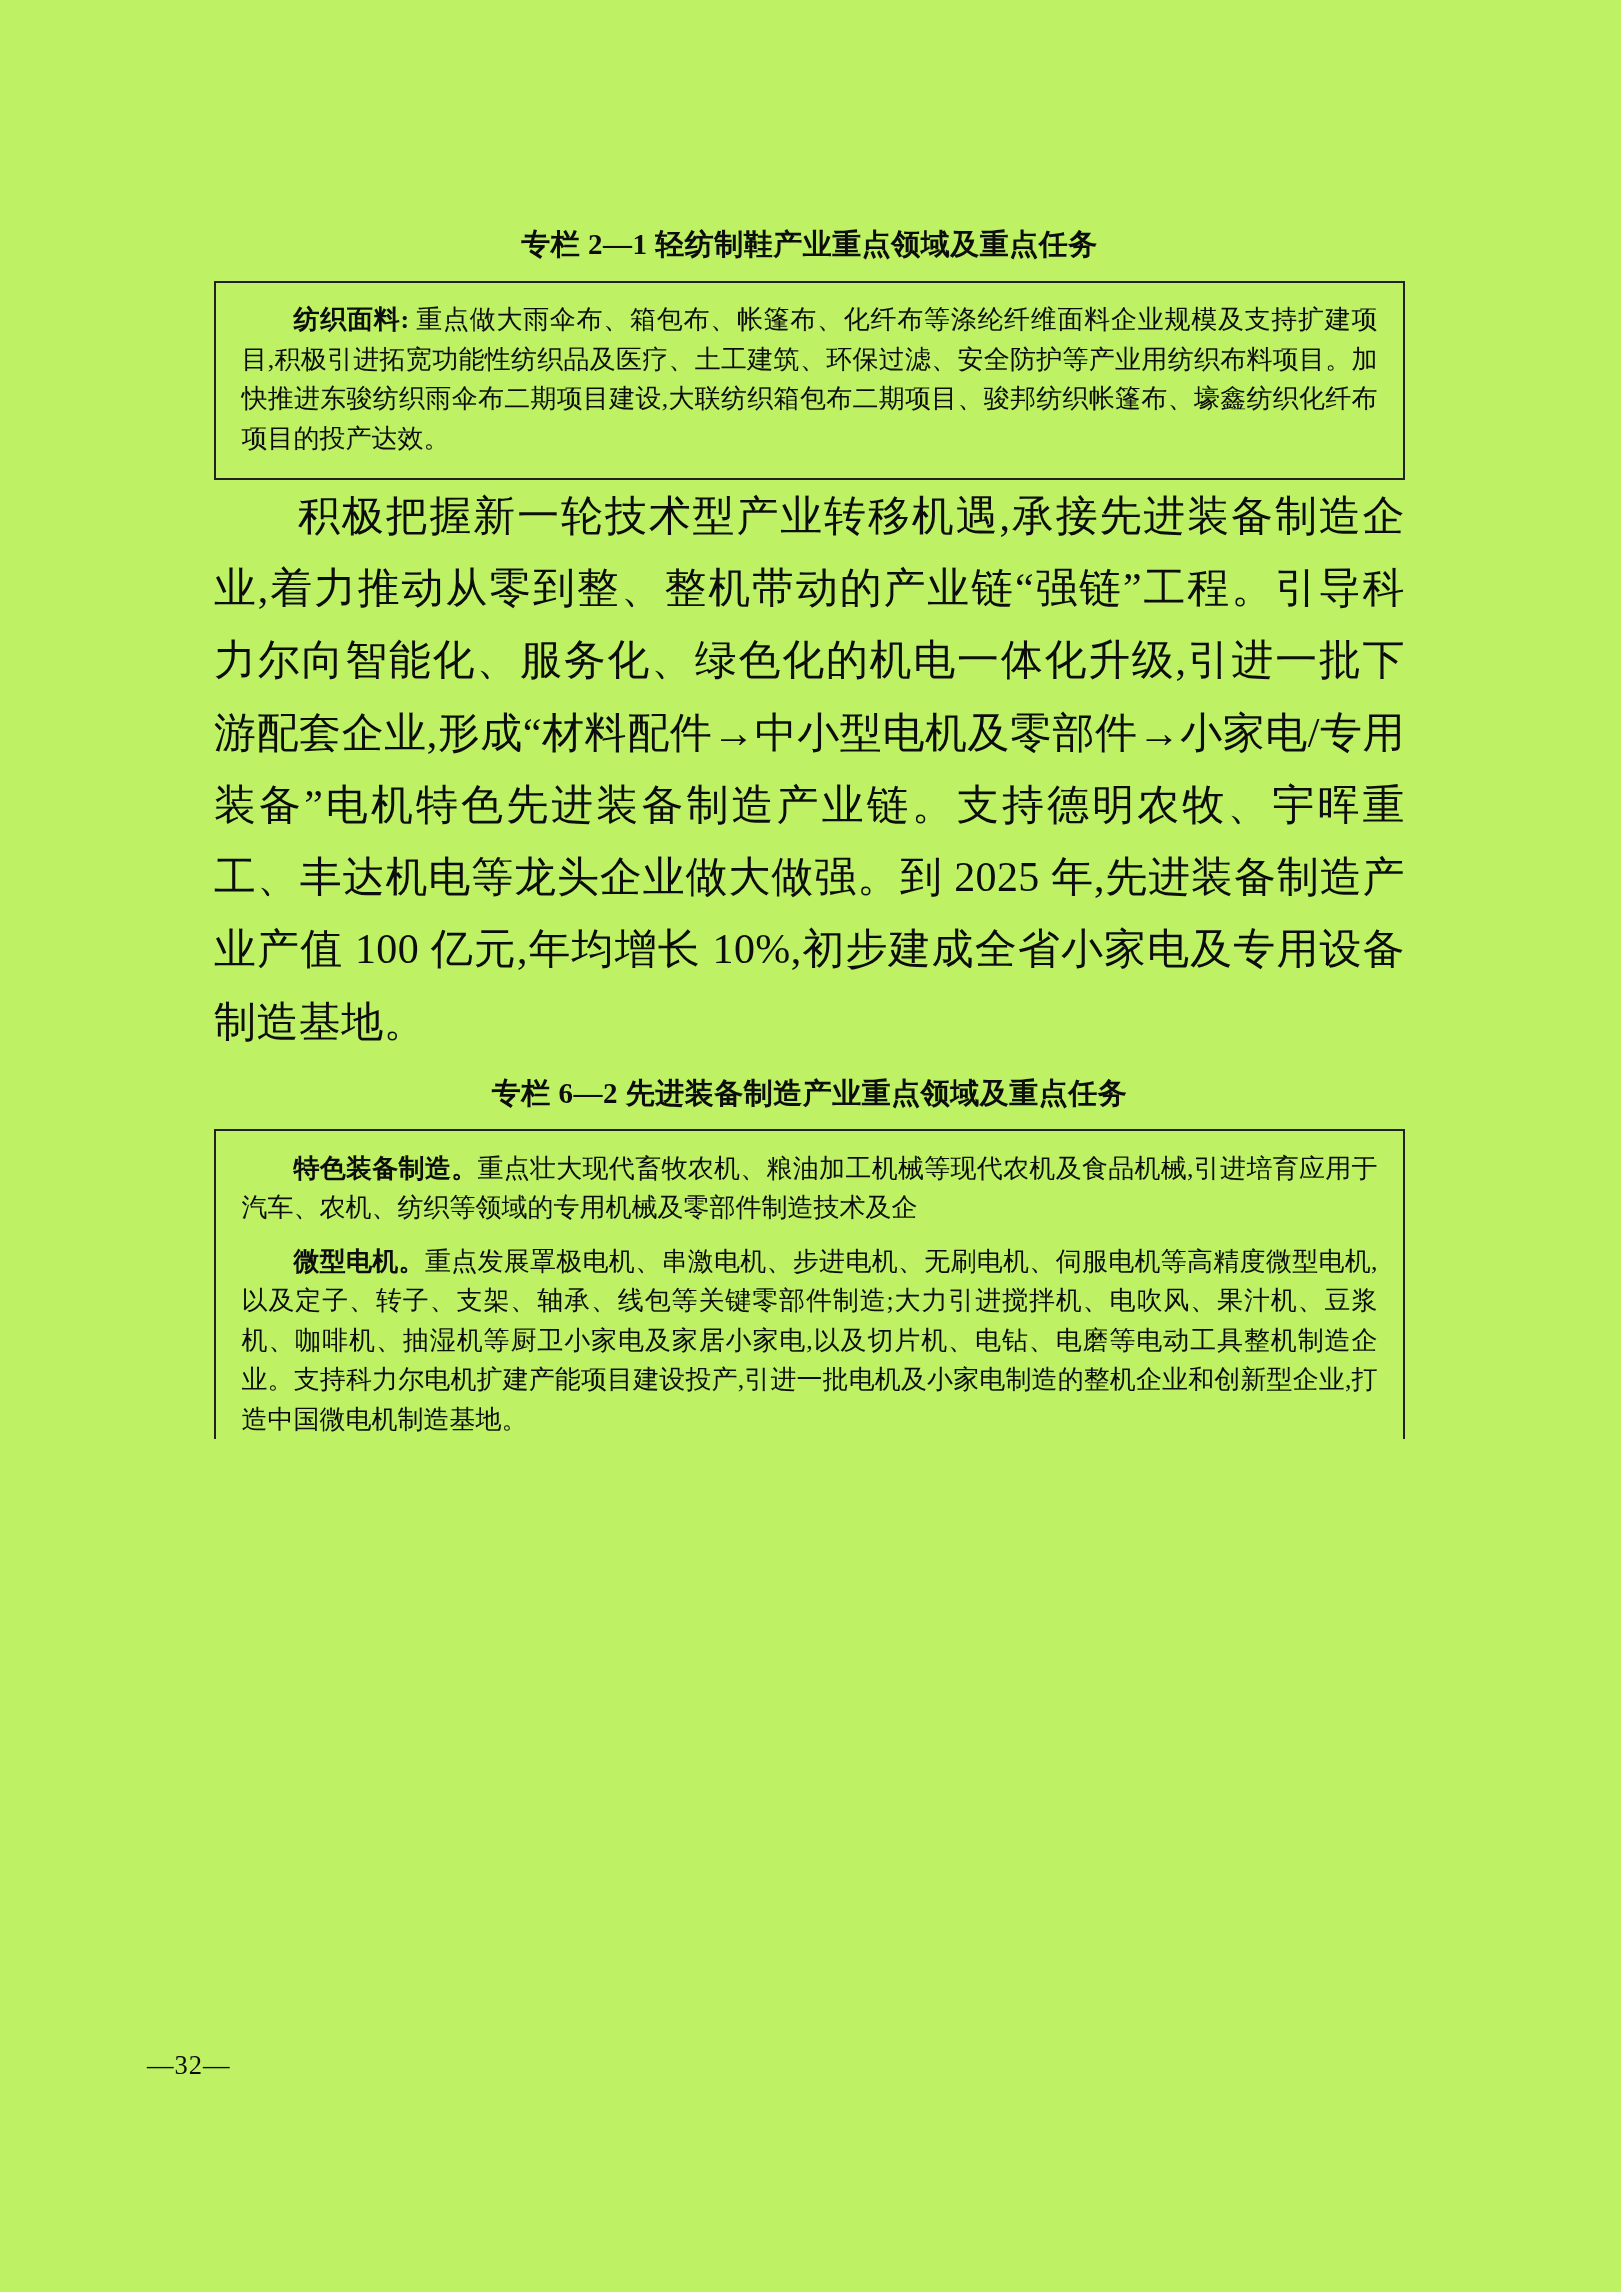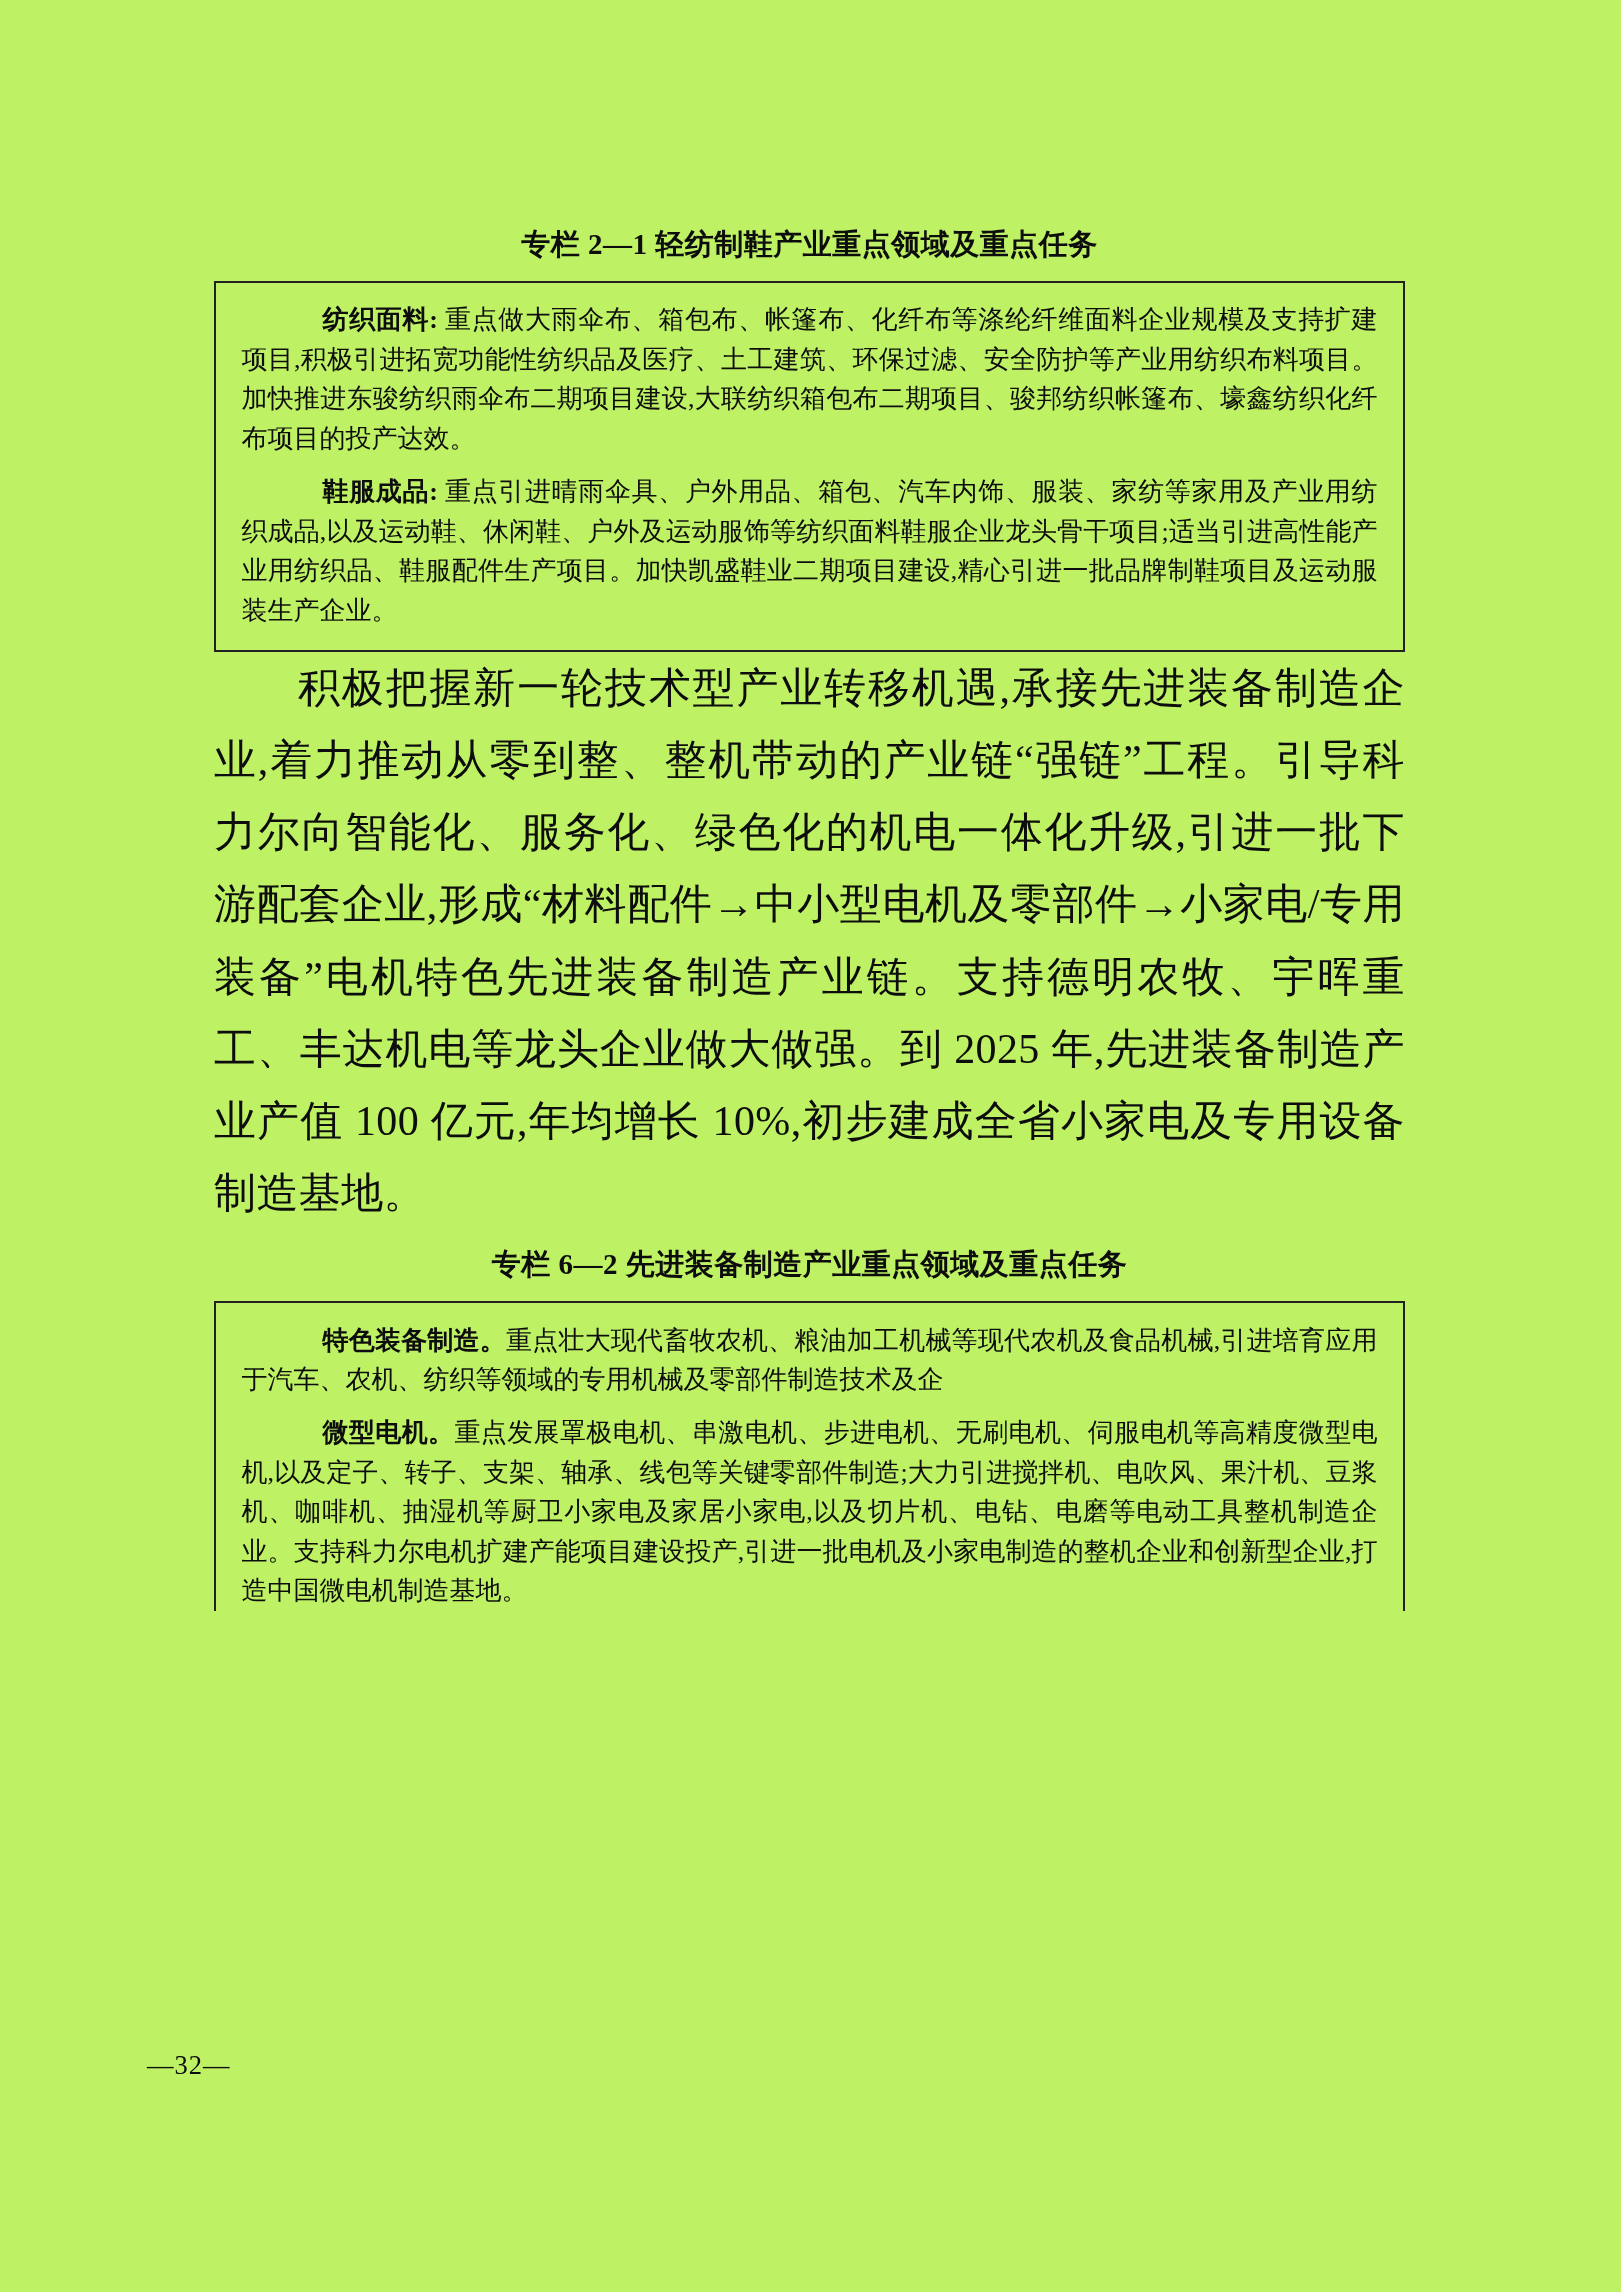--- a/index.html
+++ b/index.html
@@ -47,21 +47,20 @@
     line-height: 1.52;
     text-align: justify;
     text-justify: inter-ideograph;
     text-indent: 2em;
   }
   .callout p:last-child {
     margin-bottom: 0;
   }
   .callout .lead {
     font-weight: bold;
-    margin-left: 29px;
   }
 
   .section-head {
     font-weight: bold;
     font-size: 30px;
     margin: 33px 0 9.8px 0;
     text-indent: 2em;
     letter-spacing: 1px;
   }
 
@@ -93,21 +92,20 @@
 </head>
 <body>
 
 <div class="page">
   <div class="content">
 
     <div class="box-title">专栏 2—1  轻纺制鞋产业重点领域及重点任务</div>
 
     <div class="callout">
       <p><span class="lead">纺织面料:</span><span> 重点做大雨伞布、箱包布、帐篷布、化纤布等涤纶纤维面料企业规模及支持扩建项目,积极引进拓宽功能性纺织品及医疗、土工建筑、环保过滤、安全防护等产业用纺织布料项目。加快推进东骏纺织雨伞布二期项目建设,大联纺织箱包布二期项目、骏邦纺织帐篷布、壕鑫纺织化纤布项目的投产达效。</span></p>
-      <p><span class="lead">鞋服成品:</span><span> 重点引进晴雨伞具、户外用品、箱包、汽车内饰、服装、家纺等家用及产业用纺织成品,以及运动鞋、休闲鞋、户外及运动服饰等纺织面料鞋服企业龙头骨干项目;适当引进高性能产业用纺织品、鞋服配件生产项目。加快凯盛鞋业二期项目建设,精心引进一批品牌制鞋项目及运动服装生产企业。</span></p>
     </div>
 
 
     <div class="body-para">积极把握新一轮技术型产业转移机遇,承接先进装备制造企业,着力推动从零到整、整机带动的产业链“强链”工程。引导科力尔向智能化、服务化、绿色化的机电一体化升级,引进一批下游配套企业,形成“材料配件→中小型电机及零部件→小家电/专用装备”电机特色先进装备制造产业链。支持德明农牧、宇晖重工、丰达机电等龙头企业做大做强。到 2025 年,先进装备制造产业产值 100 亿元,年均增长 10%,初步建成全省小家电及专用设备制造基地。</div>
 
     <div class="box-title second">专栏 6—2  先进装备制造产业重点领域及重点任务</div>
 
     <div class="callout clipped">
       <p><span class="lead">特色装备制造。</span><span>重点壮大现代畜牧农机、粮油加工机械等现代农机及食品机械,引进培育应用于汽车、农机、纺织等领域的专用机械及零部件制造技术及企</span></p>
       <p><span class="lead">微型电机。</span><span>重点发展罩极电机、串激电机、步进电机、无刷电机、伺服电机等高精度微型电机,以及定子、转子、支架、轴承、线包等关键零部件制造;大力引进搅拌机、电吹风、果汁机、豆浆机、咖啡机、抽湿机等厨卫小家电及家居小家电,以及切片机、电钻、电磨等电动工具整机制造企业。支持科力尔电机扩建产能项目建设投产,引进一批电机及小家电制造的整机企业和创新型企业,打造中国微电机制造基地。</span></p>

